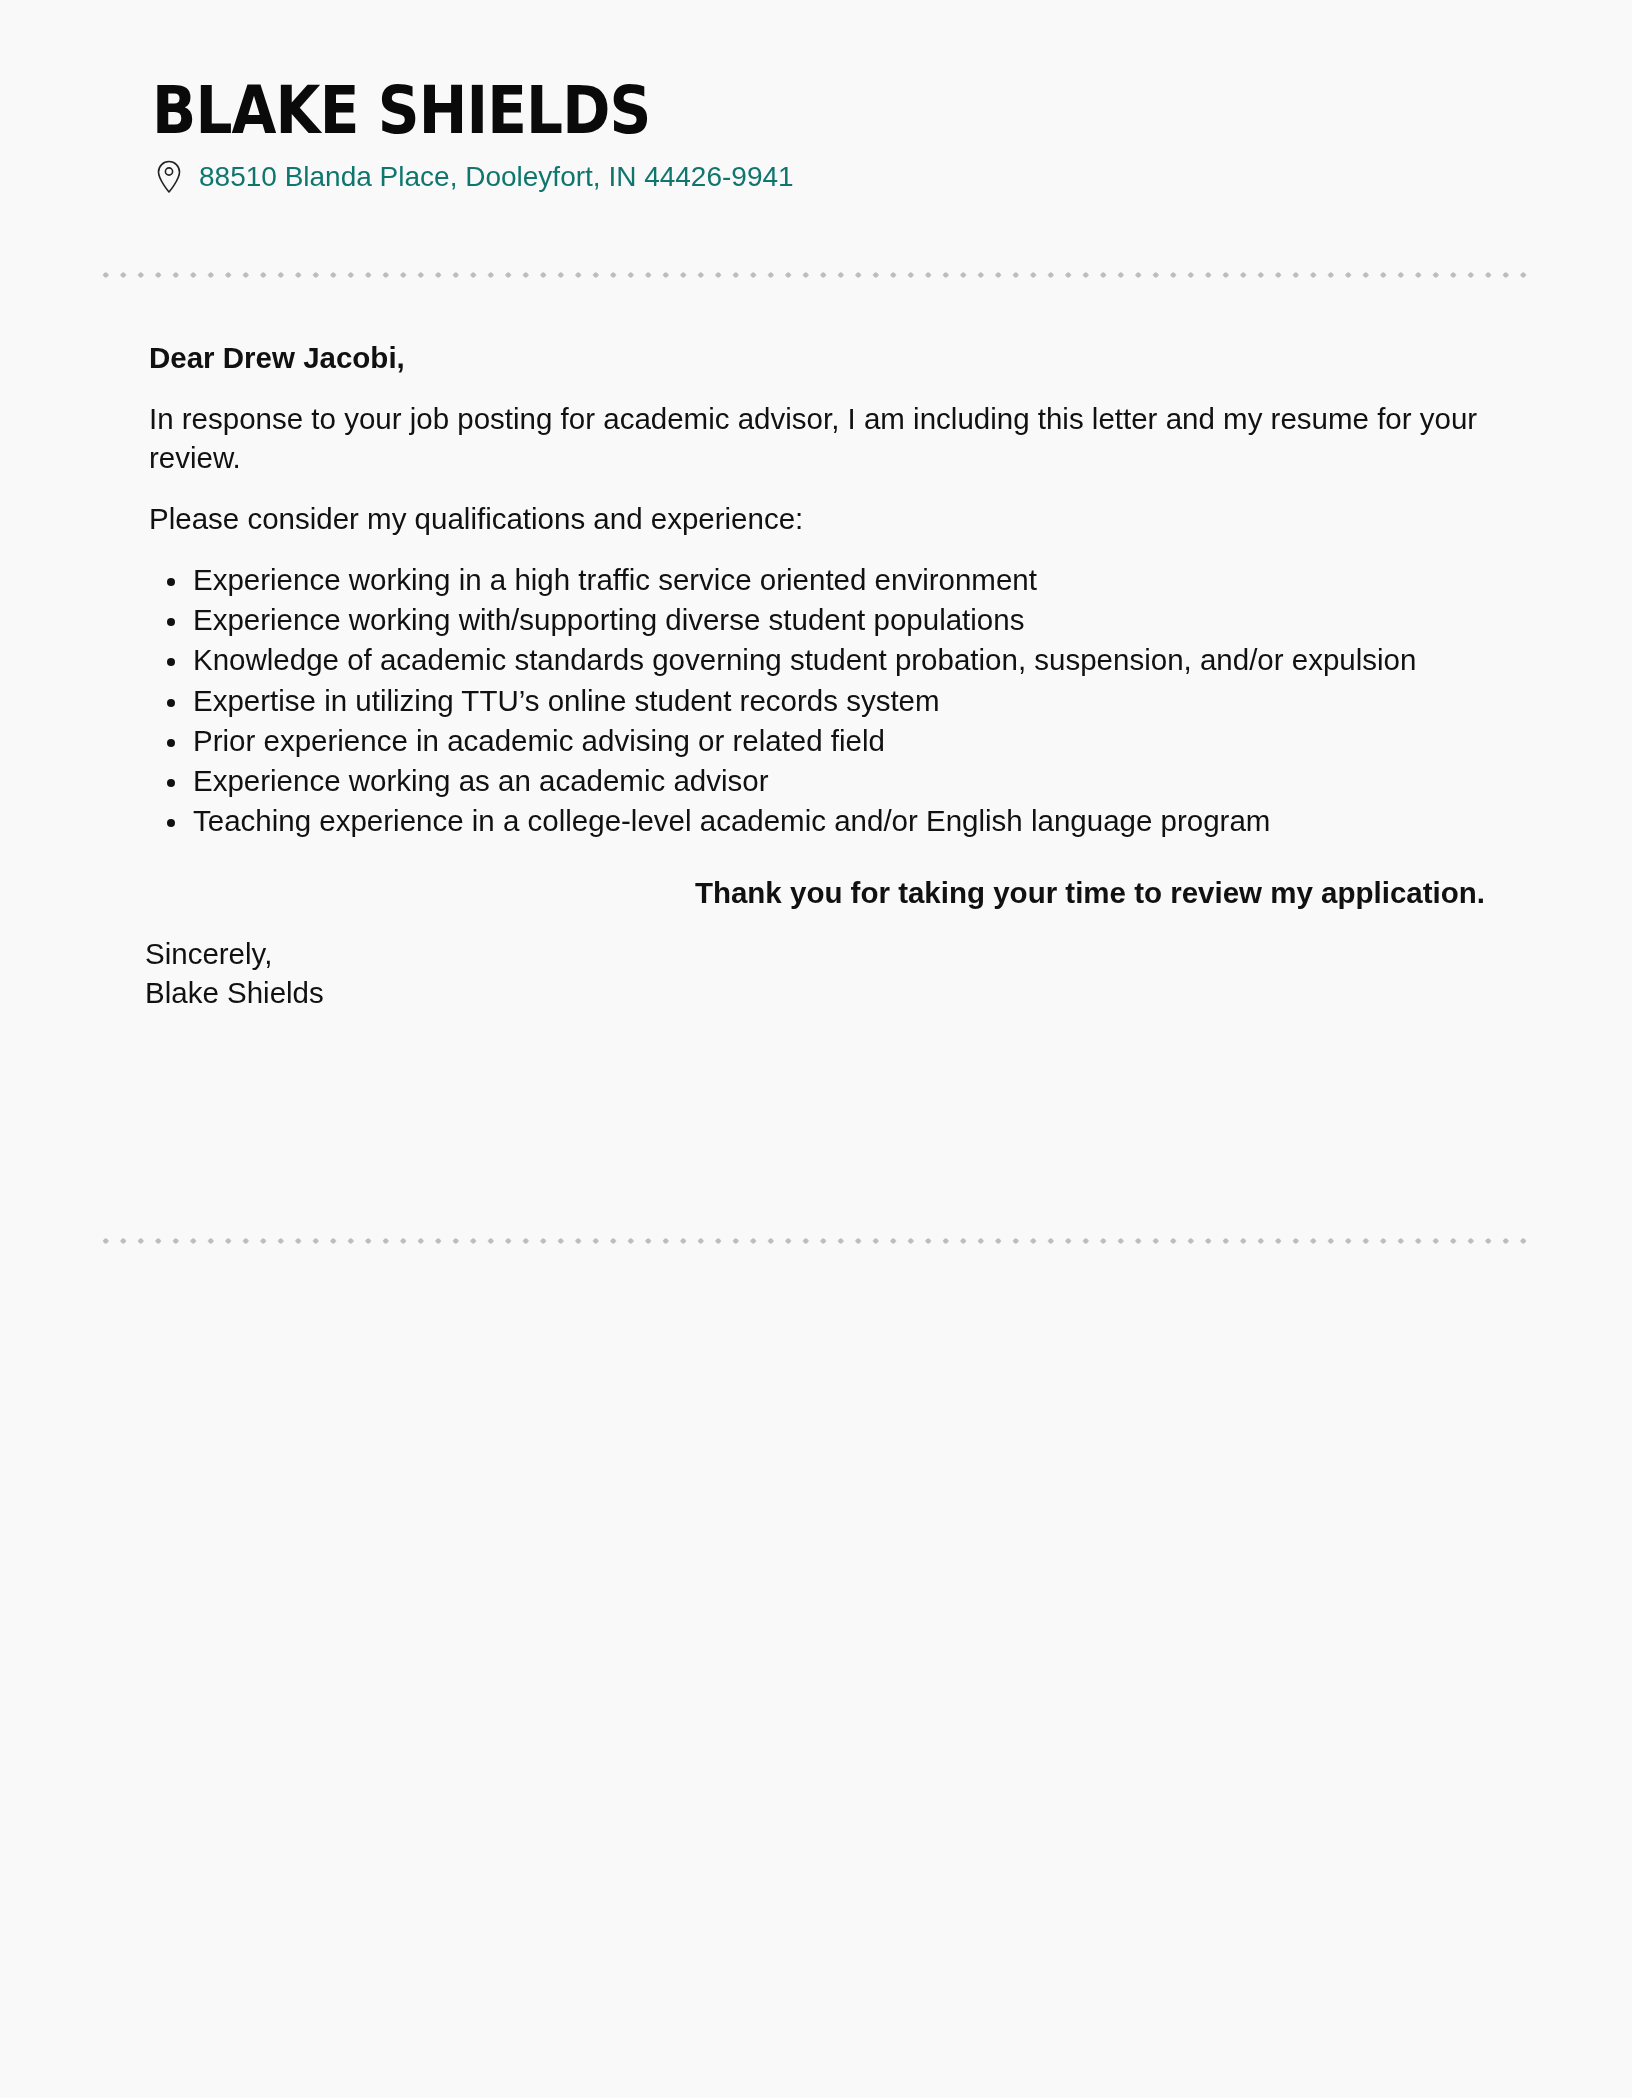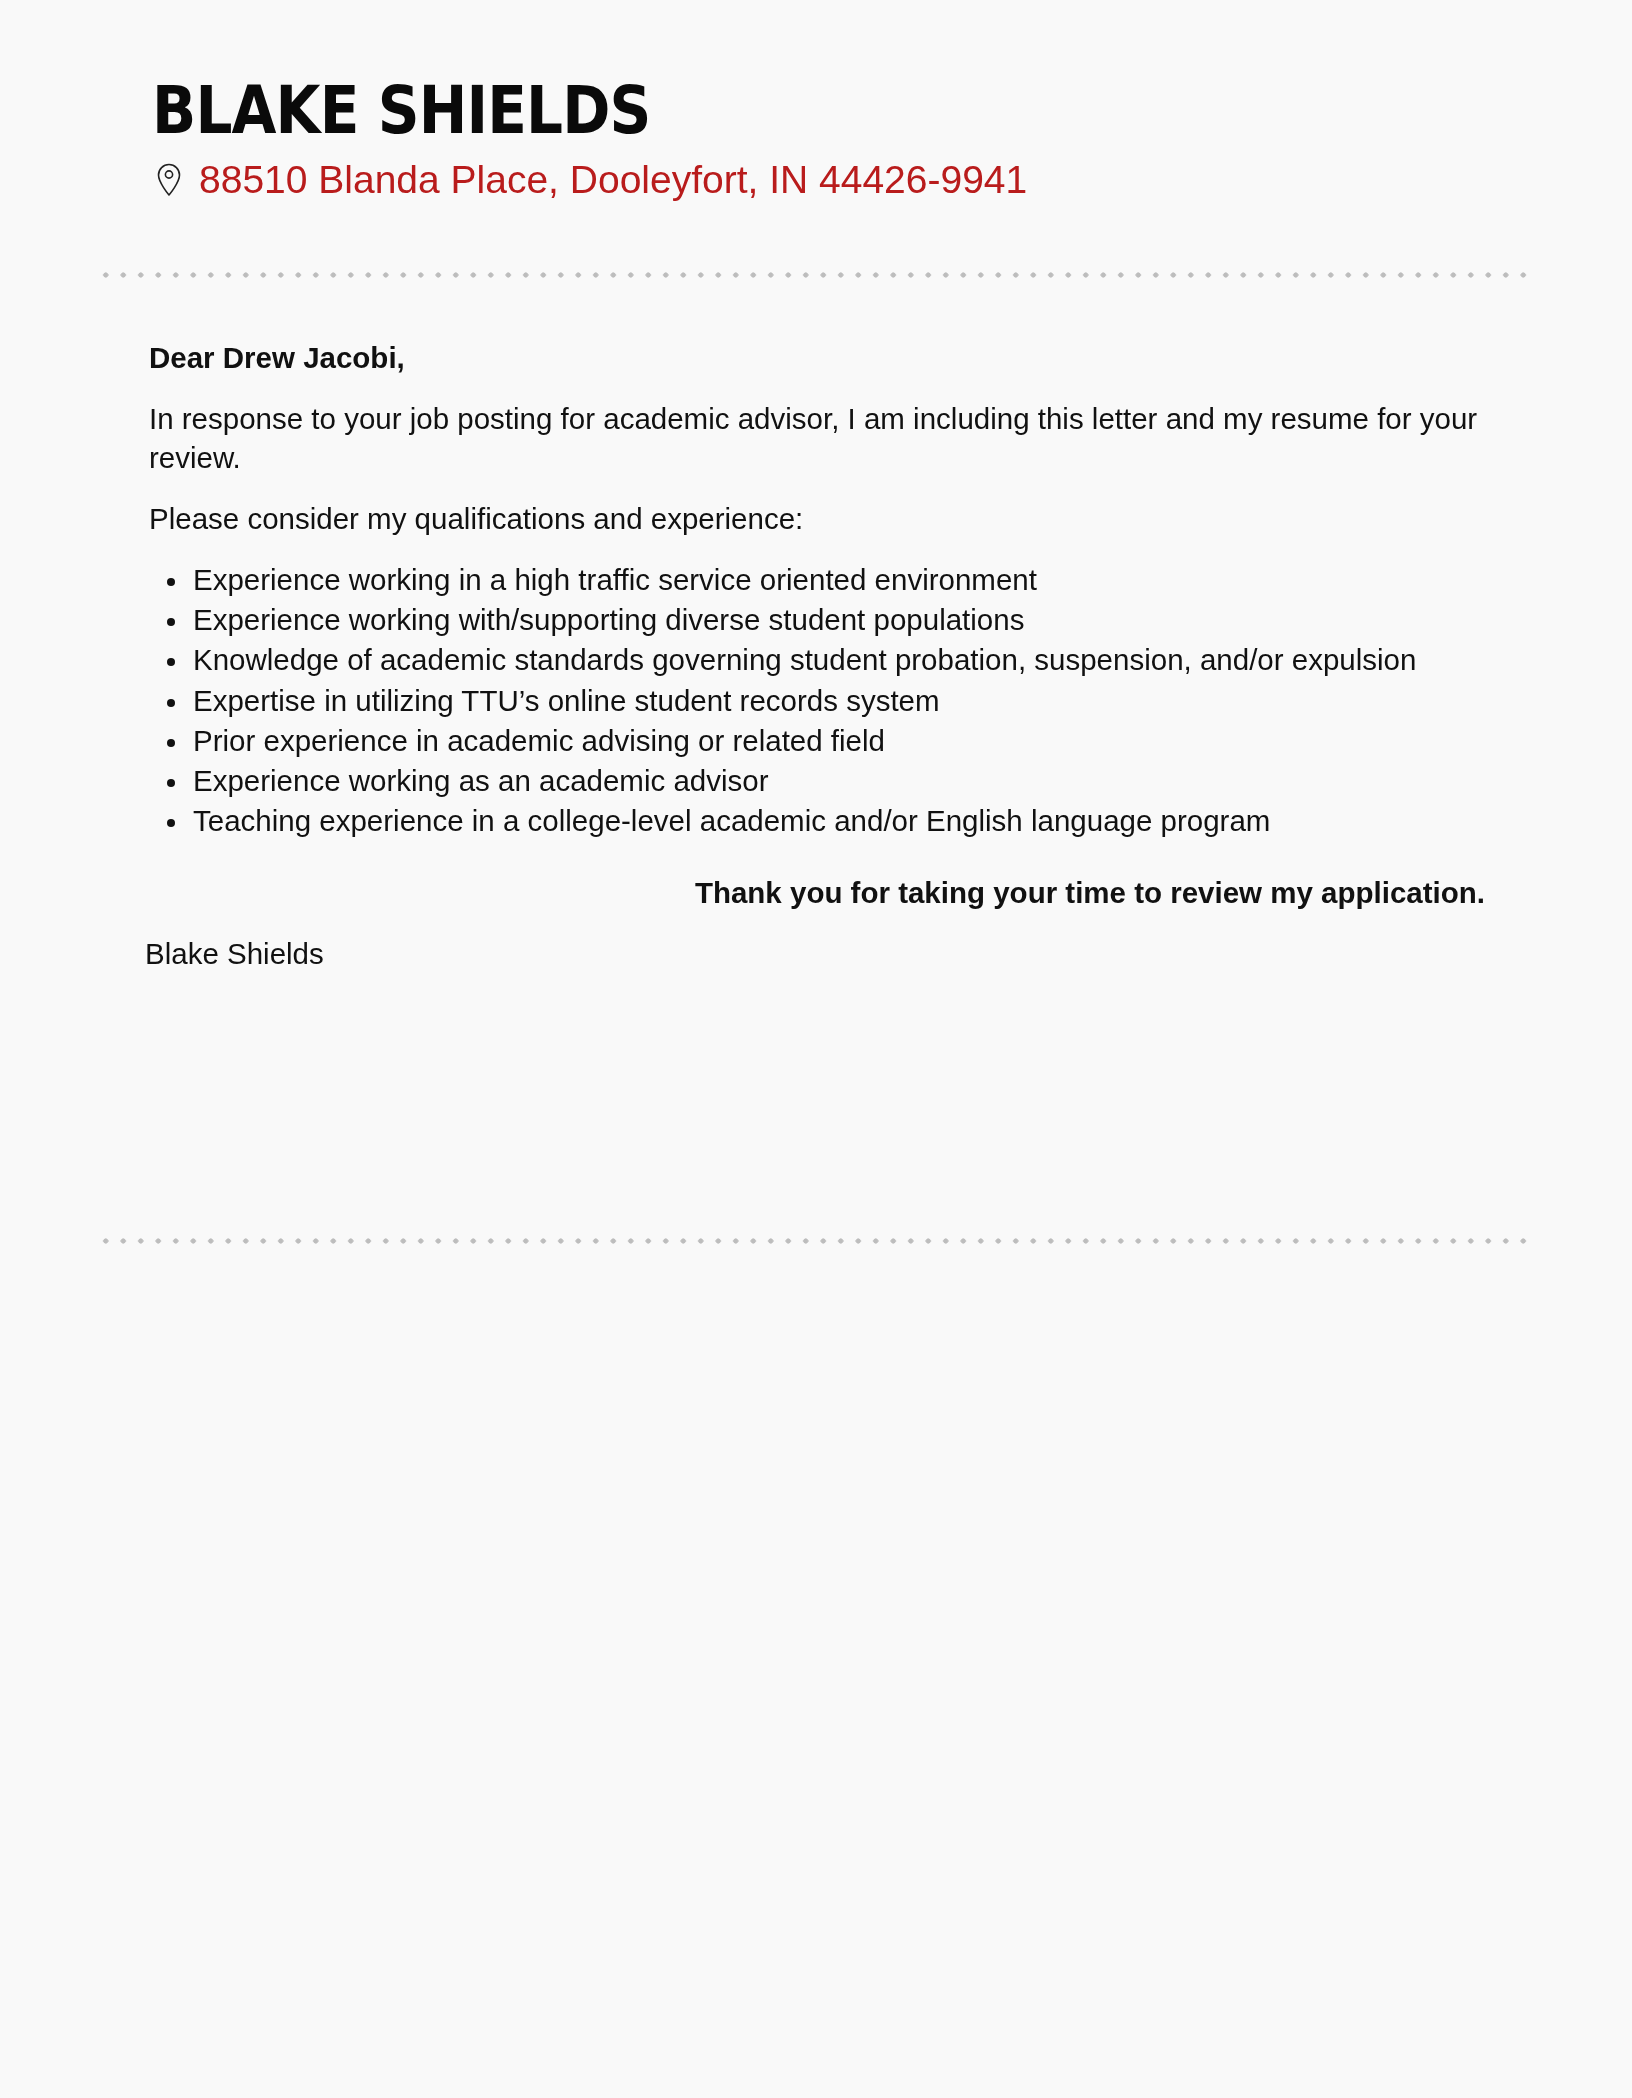--- a/index.html
+++ b/index.html
@@ -38,23 +38,23 @@
       margin-top: 16px;
       margin-left: 5px;
     }
     .pin {
       width: 24px;
       height: 34px;
       margin-right: 18px;
       display: inline-block;
     }
     .address {
-      font-size: 39px;
+      font-size: 28px;
       line-height: 1;
-      color: #b91c1c;
+      color: #0f766e;
       white-space: nowrap;
     }
     .divider {
       position: absolute;
       left: 97px;
       width: 1436px;
       height: 6px;
       background-image: radial-gradient(circle, #bdbdbd 2.4px, transparent 2.8px);
       background-size: 17.5px 6px;
       background-repeat: repeat-x;
@@ -132,17 +132,18 @@
     <li>Experience working in a high traffic service oriented environment</li>
     <li>Experience working with/supporting diverse student populations</li>
     <li>Knowledge of academic standards governing student probation, suspension, and/or expulsion</li>
     <li>Expertise in utilizing TTU’s online student records system</li>
     <li>Prior experience in academic advising or related field</li>
     <li>Experience working as an academic advisor</li>
     <li>Teaching experience in a college-level academic and/or English language program</li>
   </ul>
   <p class="closing-bold">Thank you for taking your time to review my application.</p>
   <div class="signoff">
+    <div>Sincerely,</div>
     <div>Blake Shields</div>
   </div>
 </main>
 
 <div class="divider bottom"></div>
 
 </body></html>

